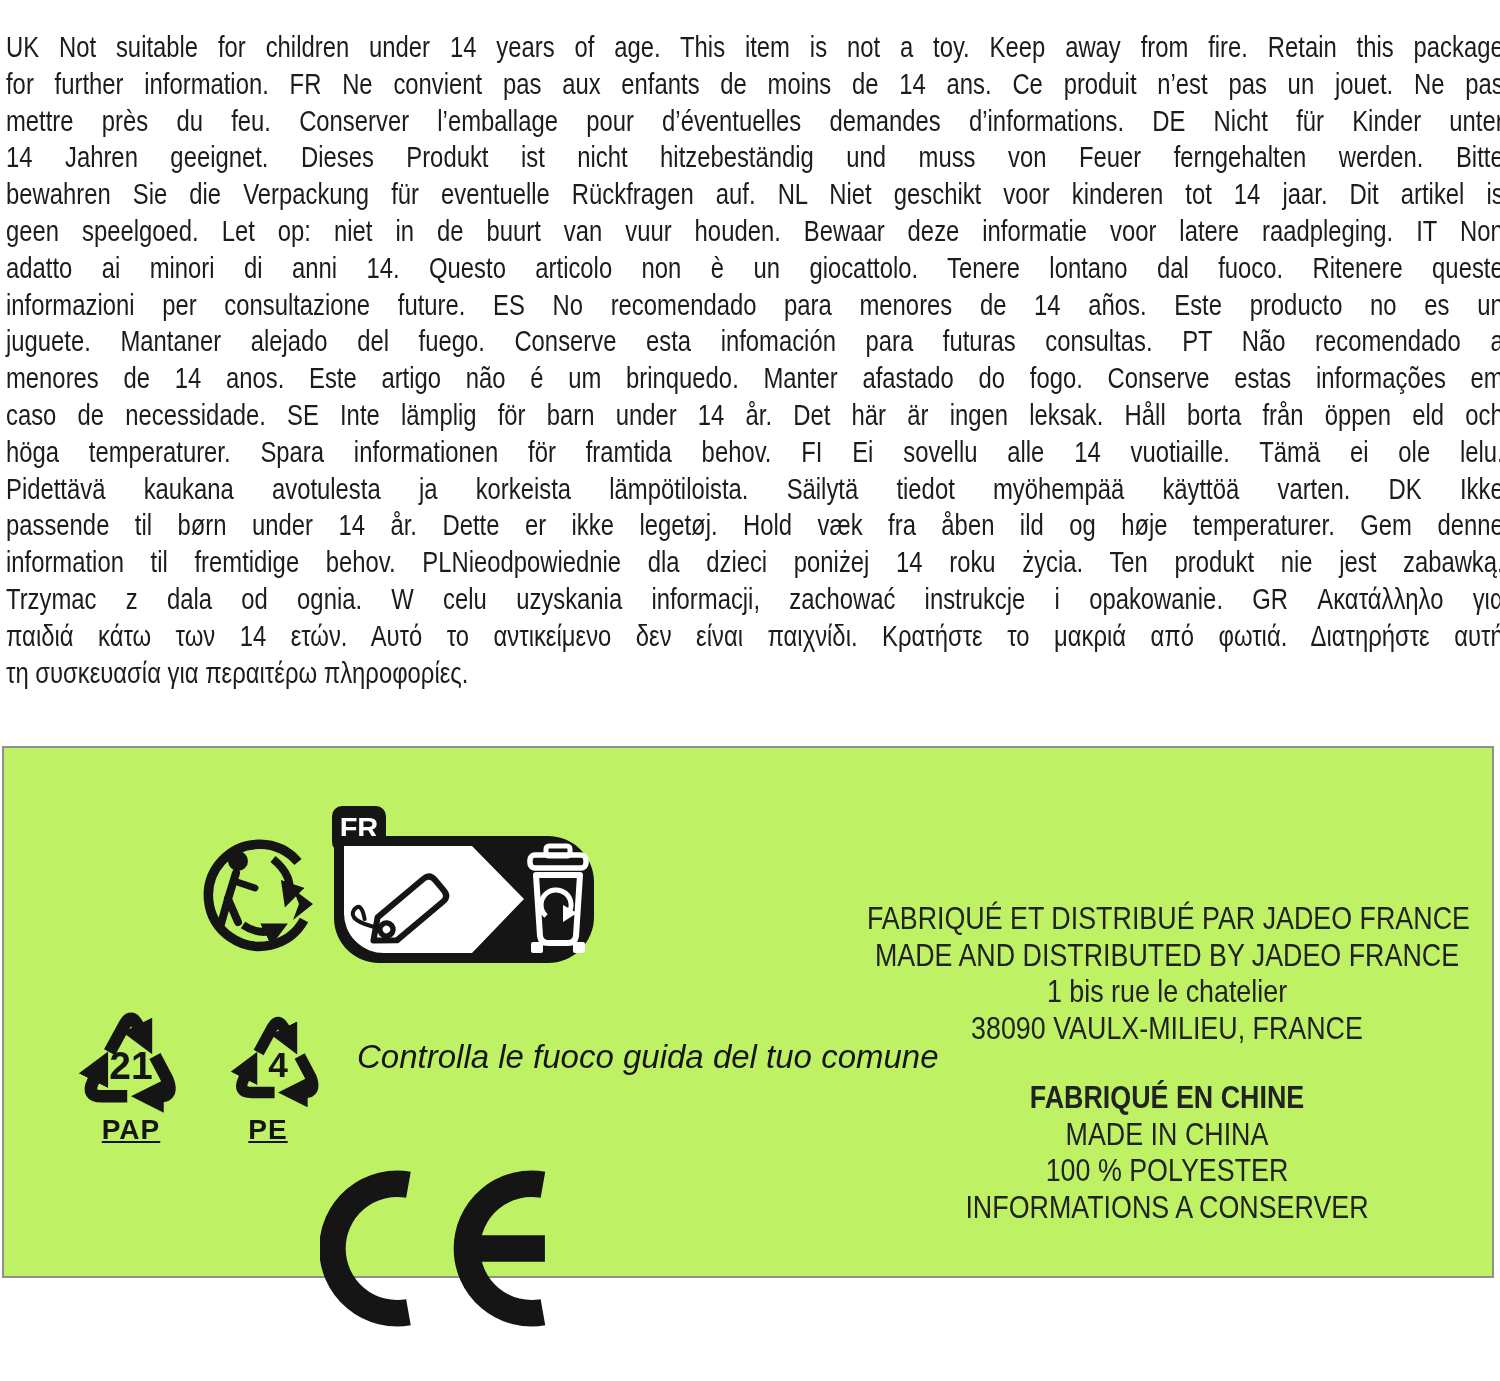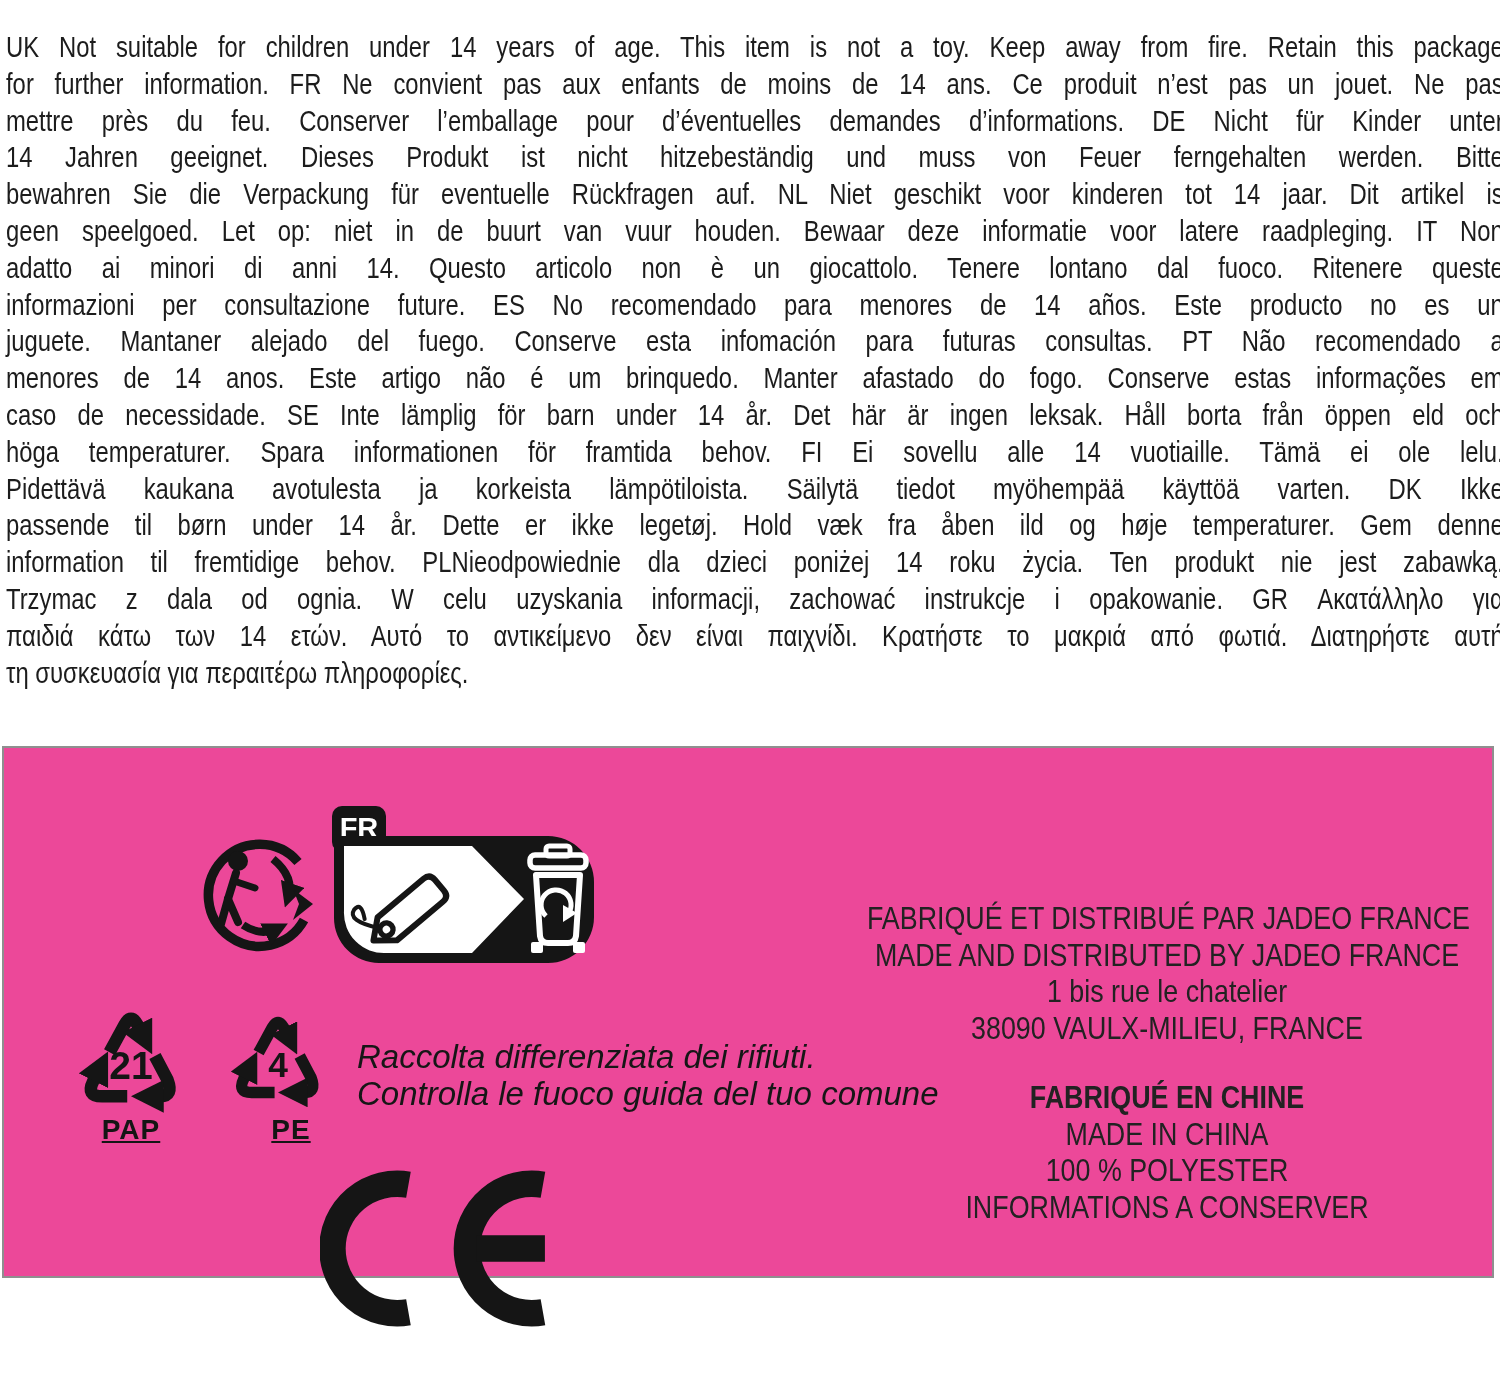--- a/index.html
+++ b/index.html
@@ -14,21 +14,21 @@
     position:absolute; left:6px; top:5px; width:1822px;
     transform:scaleX(0.822); transform-origin:0 0;
     font-size:29px; line-height:36.8px; color:#1c1c1c;
   }
   .warning .wline { text-align:justify; text-align-last:justify; }
   .warning .wline:last-child { text-align-last:left; }
 
   
   .box {
     position:absolute; left:2px; top:722px; width:1492px; height:532px;
-    border:2px solid #8f8f8f; box-sizing:border-box; background:#ec4899;
+    border:2px solid #8f8f8f; box-sizing:border-box; background:#bef264;
   }
   .abs { position:absolute; }
 
   .code-label {
     position:absolute; top:366px; text-align:center;
     font-weight:bold; font-size:28px; letter-spacing:1px; color:#151515;text-decoration:underline;
   }
 
   .sorting-note {
     position:absolute; left:353px; top:290px;
@@ -130,24 +130,23 @@
       <defs>
         <marker id="ah2" viewBox="0 0 10 10" refX="5" refY="5" markerWidth="2.6" markerHeight="2.6" orient="auto">
           <path d="M0,0 L10,5 L0,10 z" fill="#151515"></path>
         </marker>
       </defs>
       <path class="ink-stroke" stroke-width="10" marker-end="url(#ah2)" d="M 33,43 L 45,21 Q 50,12 55,21 L 61,33"></path>
       <path class="ink-stroke" stroke-width="10" marker-end="url(#ah2)" d="M 69,46 L 79,65 Q 84,78 73,78 L 63,78"></path>
       <path class="ink-stroke" stroke-width="10" marker-end="url(#ah2)" d="M 47,78 L 27,78 Q 14,78 20,66 L 26,54"></path>
       <text x="50" y="64" font-family="Liberation Sans, sans-serif" font-size="31" font-weight="bold" fill="#151515" text-anchor="middle">4</text>
     </svg>
-    <div class="code-label" style="left:230px; width:114px;">PE</div>
+    <div class="code-label" style="left:207px; width:114px;">PE</div>
 
     <div class="sorting-note">
-      <div>Raccolta differenziata dei rifiuti.</div>
       <div>Controlla le fuoco guida del tuo comune</div>
     </div>
 
     <svg class="abs" style="left:316px; top:420px;" width="226" height="161" viewBox="0 0 230 164">
       <path class="ink-stroke" stroke-width="27" d="M 90,17 A 66,66 0 1 0 90,147"></path>
       <g transform="translate(137,0)">
         <path class="ink-stroke" stroke-width="27" d="M 90,17 A 66,66 0 1 0 90,147"></path>
         <rect class="ink" x="22" y="68.5" width="70" height="27"></rect>
       </g>
     </svg>

